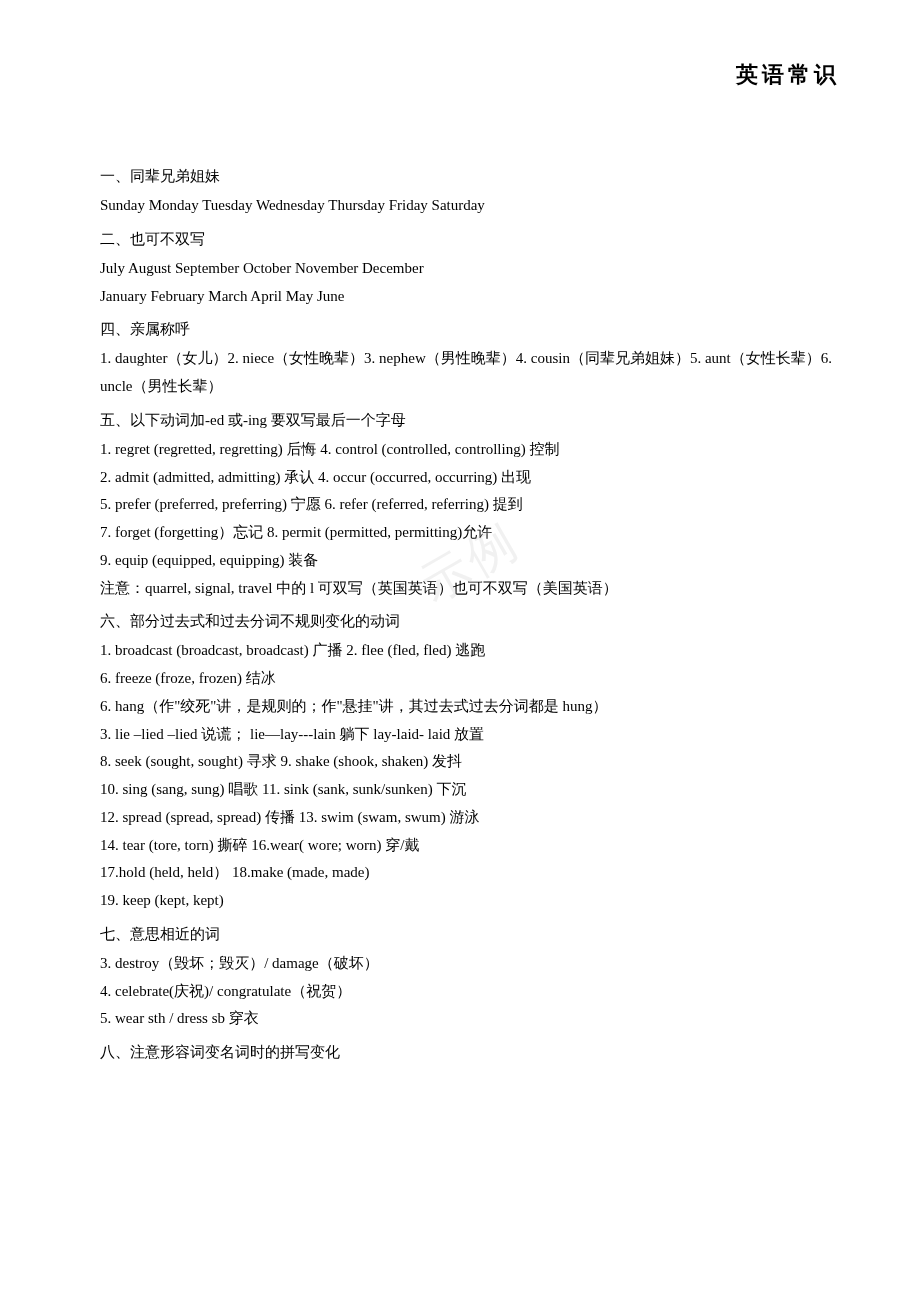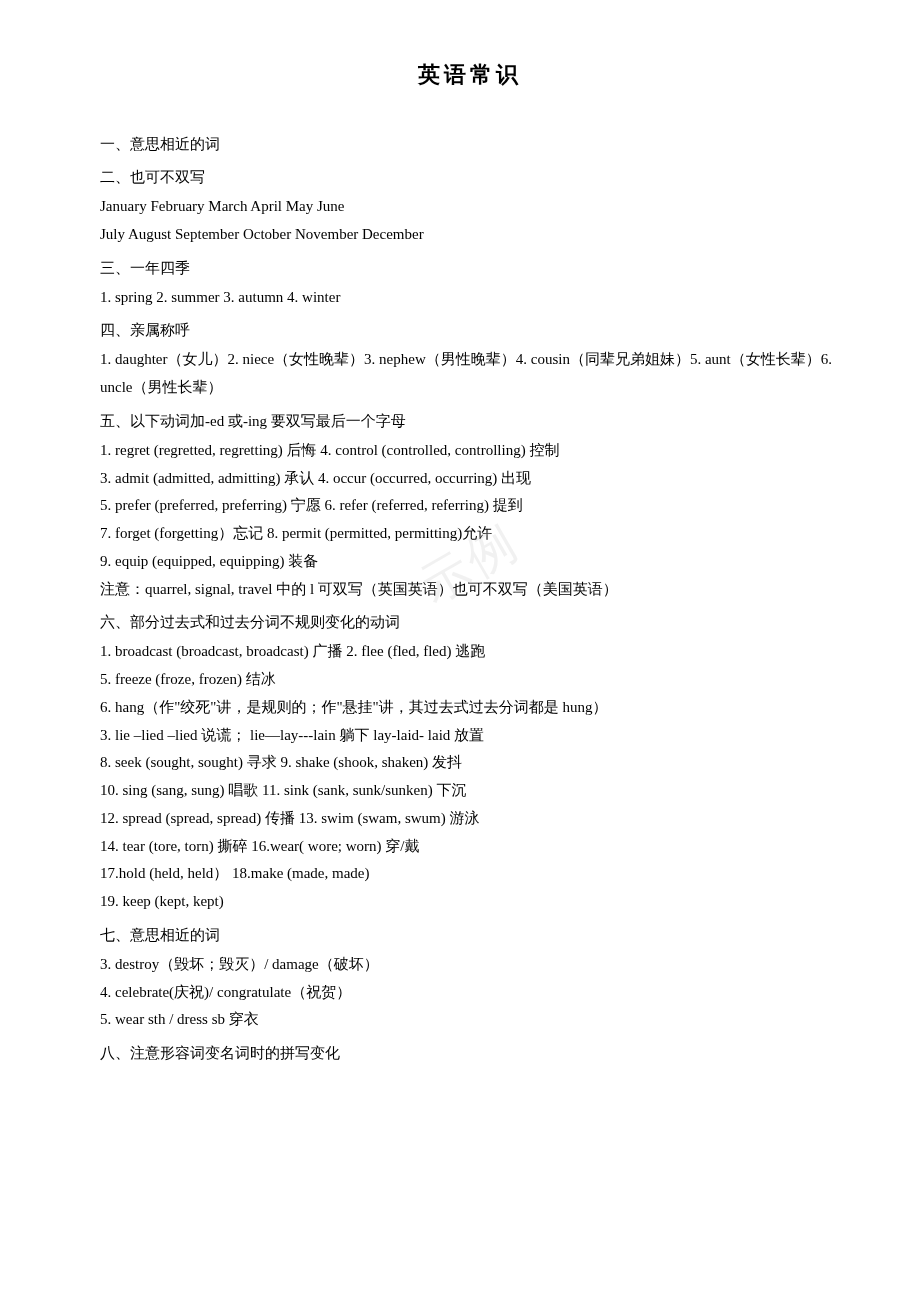--- a/index.html
+++ b/index.html
@@ -10,24 +10,24 @@
     body {
       background: #ffffff;
       font-family: "SimSun", "宋体", serif;
       font-size: 15px;
       color: #000000;
       width: 920px;
       min-height: 1302px;
       padding: 60px 80px 60px 100px;
     }
     .page-title {
-      text-align: center;
+      text-align: right;
       font-size: 22px;
       font-weight: bold;
-      margin-bottom: 41px;
+      margin-bottom: 73px;
       letter-spacing: 4px;
     }
     .section {
       margin-bottom: 6px;
       line-height: 1.8;
     }
     .section-heading {
       font-weight: normal;
       font-size: 15px;
       margin-bottom: 2px;
@@ -55,48 +55,45 @@
 <body>
 
 <div class="content-wrapper">
   <div class="watermark">示例</div>
 
   <h1 class="page-title">英语常识</h1>
 
   <div id="content-area">
 
   <div class="section">
-        <div class="section-heading">一、意思相近的词</div>
+        <div class="section-heading">一、同辈兄弟姐妹</div>
+        <div class="line">Sunday  Monday  Tuesday  Wednesday  Thursday  Friday  Saturday</div>
       </div>
       <div class="section">
         <div class="section-heading">二、也可不双写</div>
+        <div class="line">July      August    September  October   November  December</div>
         <div class="line">January   February   March     April     May       June</div>
-        <div class="line">July      August    September  October   November  December</div>
-      </div>
-      <div class="section">
-        <div class="section-heading">三、一年四季</div>
-        <div class="line">1. spring  2. summer  3. autumn  4. winter</div>
       </div>
       <div class="section">
         <div class="section-heading">四、亲属称呼</div>
         <div class="line">1. daughter（女儿）2. niece（女性晚辈）3. nephew（男性晚辈）4. cousin（同辈兄弟姐妹）5. aunt（女性长辈）6. uncle（男性长辈）</div>
       </div>
       <div class="section">
         <div class="section-heading">五、以下动词加-ed 或-ing 要双写最后一个字母</div>
         <div class="line">1. regret (regretted, regretting) 后悔      4. control (controlled, controlling) 控制</div>
-        <div class="line">3. admit (admitted, admitting) 承认     4. occur (occurred, occurring) 出现</div>
+        <div class="line">2. admit (admitted, admitting) 承认     4. occur (occurred, occurring) 出现</div>
         <div class="line">5. prefer (preferred, preferring) 宁愿     6. refer (referred, referring) 提到</div>
         <div class="line">7. forget (forgetting）忘记              8. permit (permitted, permitting)允许</div>
         <div class="line">9. equip (equipped, equipping) 装备</div>
         <div class="line">注意：quarrel, signal, travel 中的 l 可双写（英国英语）也可不双写（美国英语）</div>
       </div>
       <div class="section">
         <div class="section-heading">六、部分过去式和过去分词不规则变化的动词</div>
         <div class="line">1. broadcast (broadcast, broadcast) 广播    2. flee (fled, fled) 逃跑</div>
-        <div class="line">5. freeze (froze, frozen) 结冰</div>
+        <div class="line">6. freeze (froze, frozen) 结冰</div>
         <div class="line">6. hang（作"绞死"讲，是规则的；作"悬挂"讲，其过去式过去分词都是 hung）</div>
         <div class="line">3. lie –lied –lied 说谎；  lie—lay---lain 躺下  lay-laid- laid 放置</div>
         <div class="line">8. seek (sought, sought) 寻求           9. shake (shook, shaken) 发抖</div>
         <div class="line">10. sing (sang, sung) 唱歌              11. sink (sank, sunk/sunken) 下沉</div>
         <div class="line">12. spread (spread, spread) 传播         13. swim (swam, swum) 游泳</div>
         <div class="line">14. tear (tore, torn) 撕碎              16.wear( wore; worn) 穿/戴</div>
         <div class="line">17.hold (held, held）                   18.make (made, made)</div>
         <div class="line">19. keep (kept, kept)</div>
       </div>
       <div class="section">

